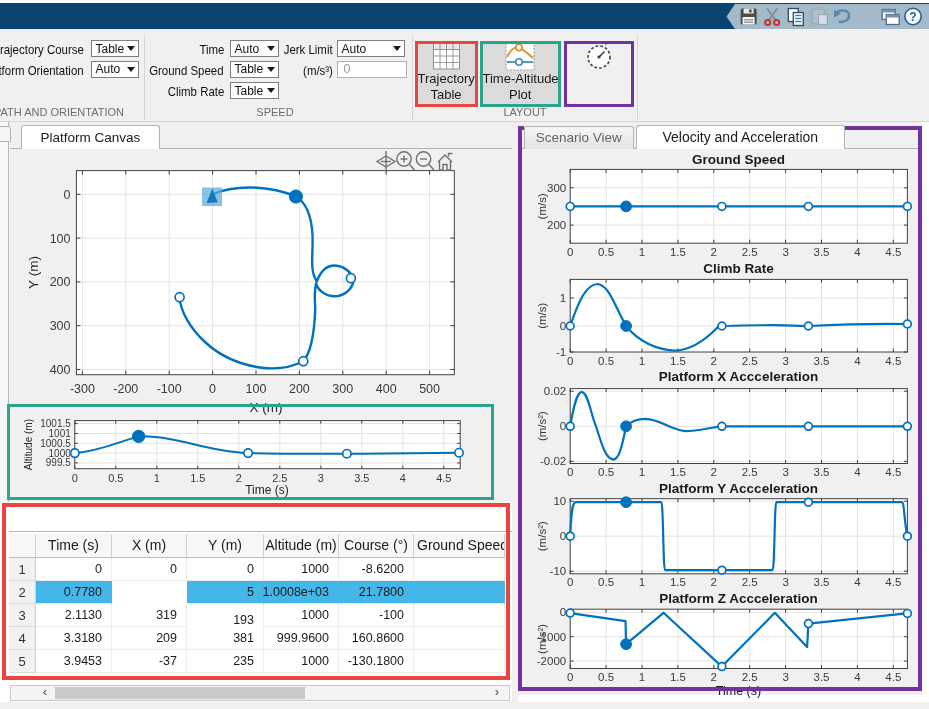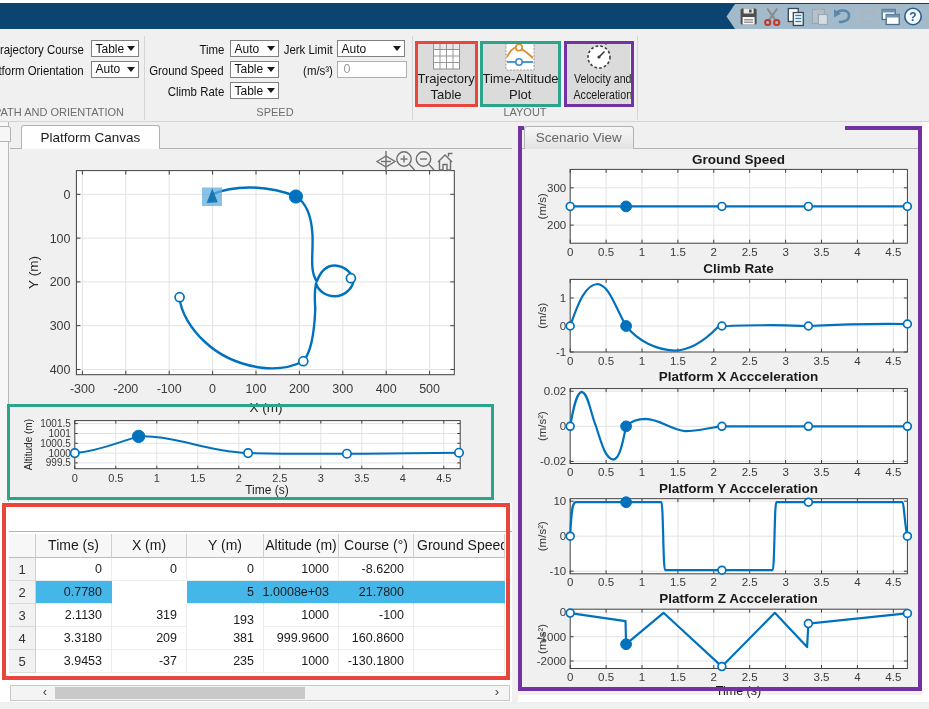--- a/index.html
+++ b/index.html
@@ -118,38 +118,38 @@
     <div class="rlab" style="right:596px;top:62.5px">(m/s³)</div>
     <div class="inp" style="left:336.5px;top:60.5px;width:70px">0</div>
     <div class="sect" style="left:-16px;top:105.5px;width:150px">PATH AND ORIENTATION</div>
     <div class="sect" style="left:220px;top:105.5px;width:110px">SPEED</div>
     <div class="sect" style="left:465px;top:105.5px;width:120px">LAYOUT</div>
     <div class="vsep" style="left:144px"></div>
     <div class="vsep" style="left:412px"></div>
     <div class="vsep" style="left:637px"></div>
     <div class="lbtn" style="left:417.5px;width:57px">Trajectory<br>Table</div>
     <div class="lbtn" style="left:482.5px;width:75.5px">Time-Altitude<br>Plot</div>
-    <div class="lbtn" style="left:567px;width:63px"><span style="display:inline-block;transform:scaleX(0.82);transform-origin:50% 50%">Velocity and<br>Acceleration</span></div>
 
   <div style="position:absolute;left:0;top:122px;width:512px;height:380px;background:#f0f0f0"></div>
   <div style="position:absolute;left:0;top:502px;width:512px;height:200px;background:#ffffff"></div>
   <div style="position:absolute;left:512px;top:122px;width:6px;height:587px;background:#f0f0f0"></div>
   <div style="position:absolute;left:518px;top:122px;width:404px;height:573px;background:#f0f0f0"></div>
   <div style="position:absolute;left:0;top:702px;width:929px;height:7px;background:#f0f0f0"></div>
 
   <div style="position:absolute;left:0;top:122px;width:9px;height:380px;background:#f7f7f7;border-right:1px solid #b9b9b9;box-sizing:border-box"></div>
   <div style="position:absolute;left:-6px;top:125.5px;width:15px;height:14px;background:#f6f6f6;border:1px solid #b3b3b3;border-radius:0 3px 0 0"></div>
 
   <div class="tabbar" style="left:10px;top:125px;width:502px"></div>
   <div class="tab active" style="left:20.7px;top:125px;width:139.5px;height:24px">Platform Canvas</div>
 
   <div class="tabbar" style="left:9px;top:510px;width:503px;height:21.5px"></div>
 
   <div class="tabbar" style="left:522px;top:124.5px;width:396px;height:24px"></div>
   <div class="tab inactive" style="left:523.5px;top:125.5px;width:110.5px;height:23px">Scenario View</div>
+  <div class="tab active" style="left:636px;top:124.5px;width:208.5px;height:24px;font-size:14px">Velocity and Acceleration</div>
 
   <div style="position:absolute;left:9px;top:533.7px;width:496px;height:139.3px;background:#fff;border:1px solid #a8a8a8;box-sizing:border-box"></div>
     <div class="th" style="left:9px;top:533.7px;width:27.0px;height:24.3px;"></div>
     <div class="th" style="left:36px;top:533.7px;width:76.0px;height:24.3px;">Time (s)</div>
     <div class="th" style="left:112px;top:533.7px;width:75.0px;height:24.3px;">X (m)</div>
     <div class="th" style="left:187px;top:533.7px;width:77.0px;height:24.3px;">Y (m)</div>
     <div class="th" style="left:264px;top:533.7px;width:75.0px;height:24.3px;">Altitude (m)</div>
     <div class="th" style="left:339px;top:533.7px;width:75.0px;height:24.3px;">Course (°)</div>
     <div class="th" style="left:414px;top:533.7px;width:91.0px;height:24.3px;justify-content:flex-start;padding-left:3px;">Ground Speed</div>
     <div class="tdn" style="left:9px;top:558.0px;width:27.0px;height:23.0px;">1</div>

